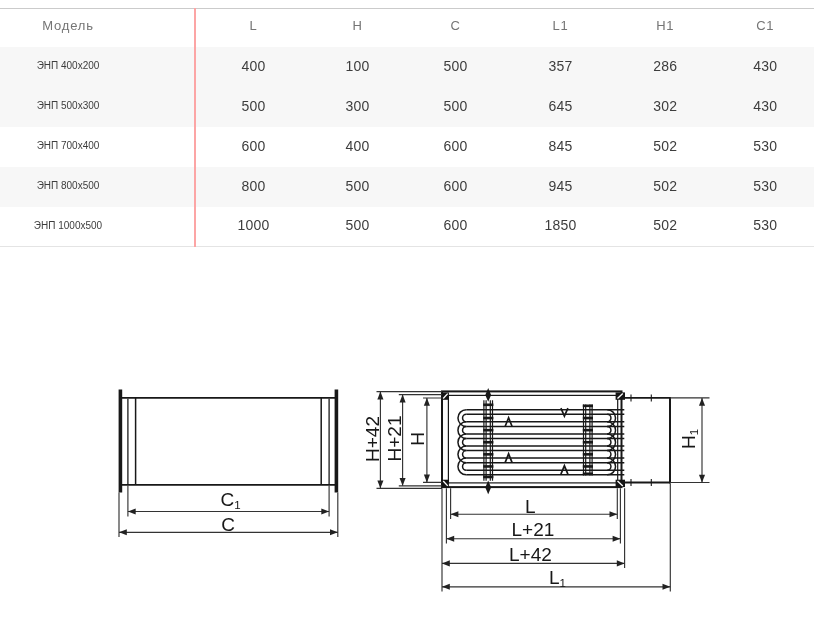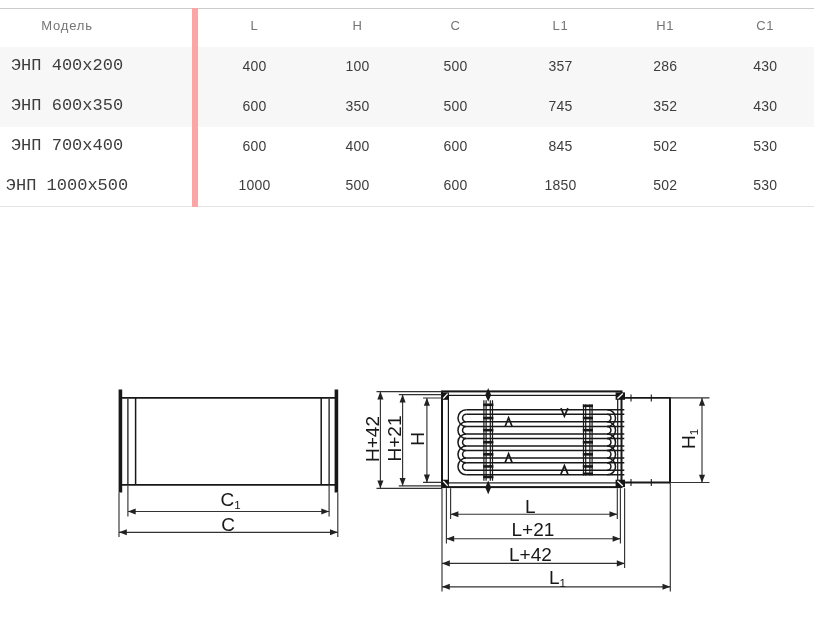--- a/index.html
+++ b/index.html
@@ -1,24 +1,24 @@
 <!DOCTYPE html>
 <html><head>
 <meta charset="utf-8">
 <style>
   html,body{margin:0;padding:0;background:#fff;width:820px;height:622px;overflow:hidden;}
   body{font-family:"Liberation Sans",sans-serif;position:relative;}
   table{border-collapse:collapse;table-layout:fixed;width:814px;margin-top:8px;}
   th,td{font-weight:normal;text-align:center;padding:0;font-size:14px;letter-spacing:.2px;color:#3d3d3d;box-sizing:border-box;}
   thead th{height:38px;padding-bottom:4px;color:#757575;font-size:13px;letter-spacing:.8px;}
   tbody td{height:40px;padding-bottom:2px;}
-  td.c1{font-size:17px;letter-spacing:0;font-family:Liberation Mono, monospace;}
+  td.c1{font-size:10px;letter-spacing:0;}
   tbody tr.g td{background:#f7f7f7;}
   table{border-top:1px solid #cbcbcb;border-bottom:1px solid #e4e4e4;}
-  th.c1,td.c1{border-right:6px solid #fca5a5;}
+  th.c1,td.c1{border-right:2px solid #fca5a5;}
   td.c1{padding-right:58px;}
   th.c1{padding-right:58px;}
 </style>
 </head>
 <body>
 
 <table>
  <colgroup>
       <col style="width:195px">
       <col style="width:116px">
@@ -46,42 +46,51 @@
         <td class="c1">ЭНП 400х200</td>
         <td>400</td>
         <td>100</td>
         <td>500</td>
         <td>357</td>
         <td>286</td>
         <td>430</td>
       </tr>
 
 
-
-
  <tr class="g">
-        <td class="c1">ЭНП 600х350</td>
-        <td>600</td>
-        <td>350</td>
-        <td>500</td>
-        <td>745</td>
-        <td>352</td>
+        <td class="c1">ЭНП 500х300</td>
+        <td>500</td>
+        <td>300</td>
+        <td>500</td>
+        <td>645</td>
+        <td>302</td>
         <td>430</td>
       </tr>
+
+
 
  <tr>
         <td class="c1">ЭНП 700х400</td>
         <td>600</td>
         <td>400</td>
         <td>600</td>
         <td>845</td>
         <td>502</td>
         <td>530</td>
       </tr>
 
+ <tr class="g">
+        <td class="c1">ЭНП 800х500</td>
+        <td>800</td>
+        <td>500</td>
+        <td>600</td>
+        <td>945</td>
+        <td>502</td>
+        <td>530</td>
+      </tr>
 
  <tr>
         <td class="c1">ЭНП 1000х500</td>
         <td>1000</td>
         <td>500</td>
         <td>600</td>
         <td>1850</td>
         <td>502</td>
         <td>530</td>
       </tr>

